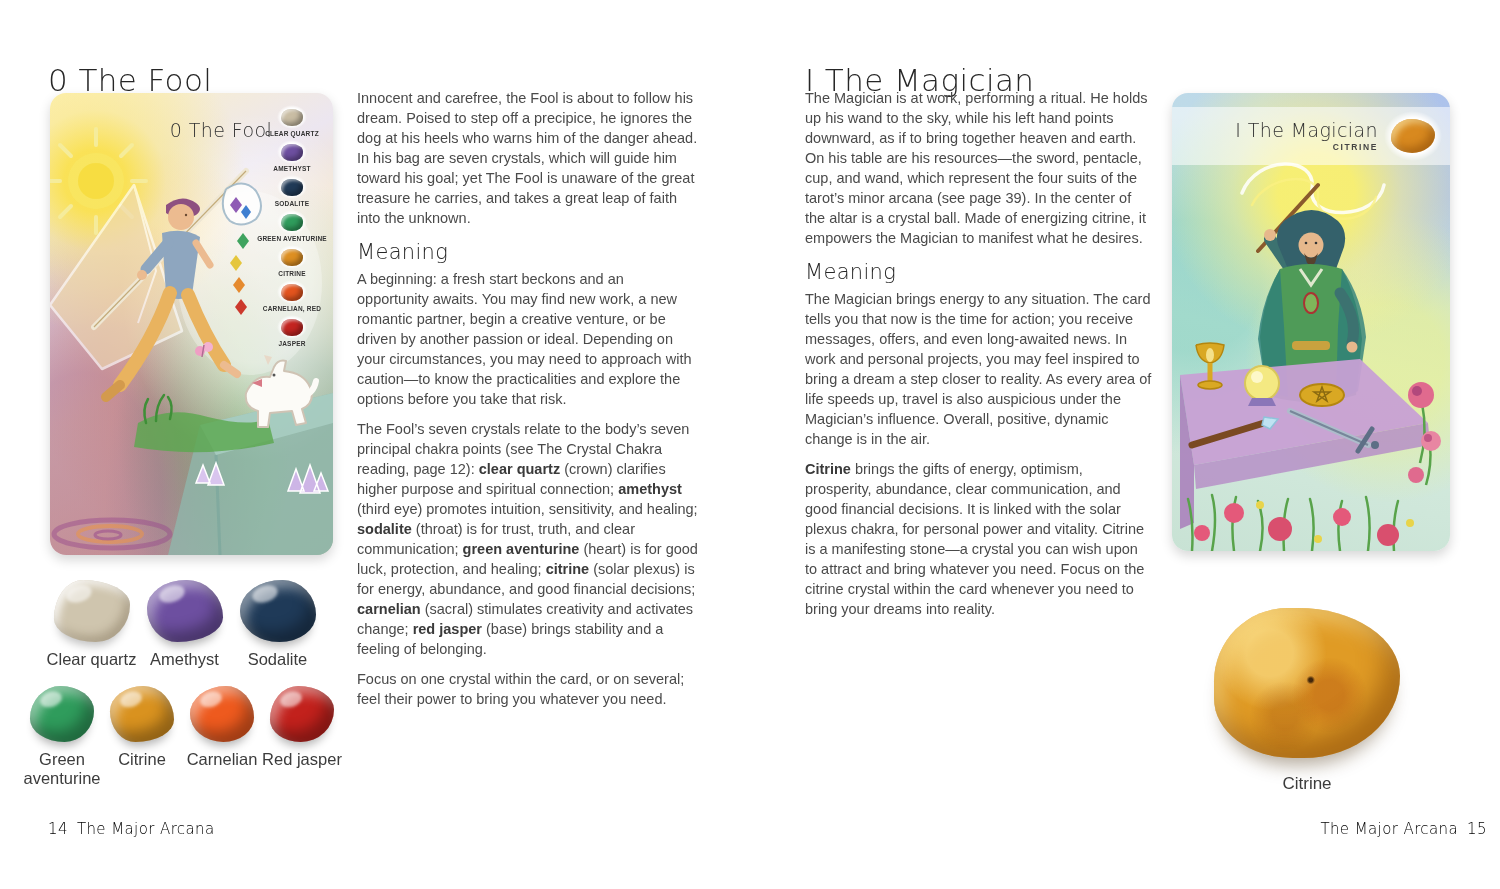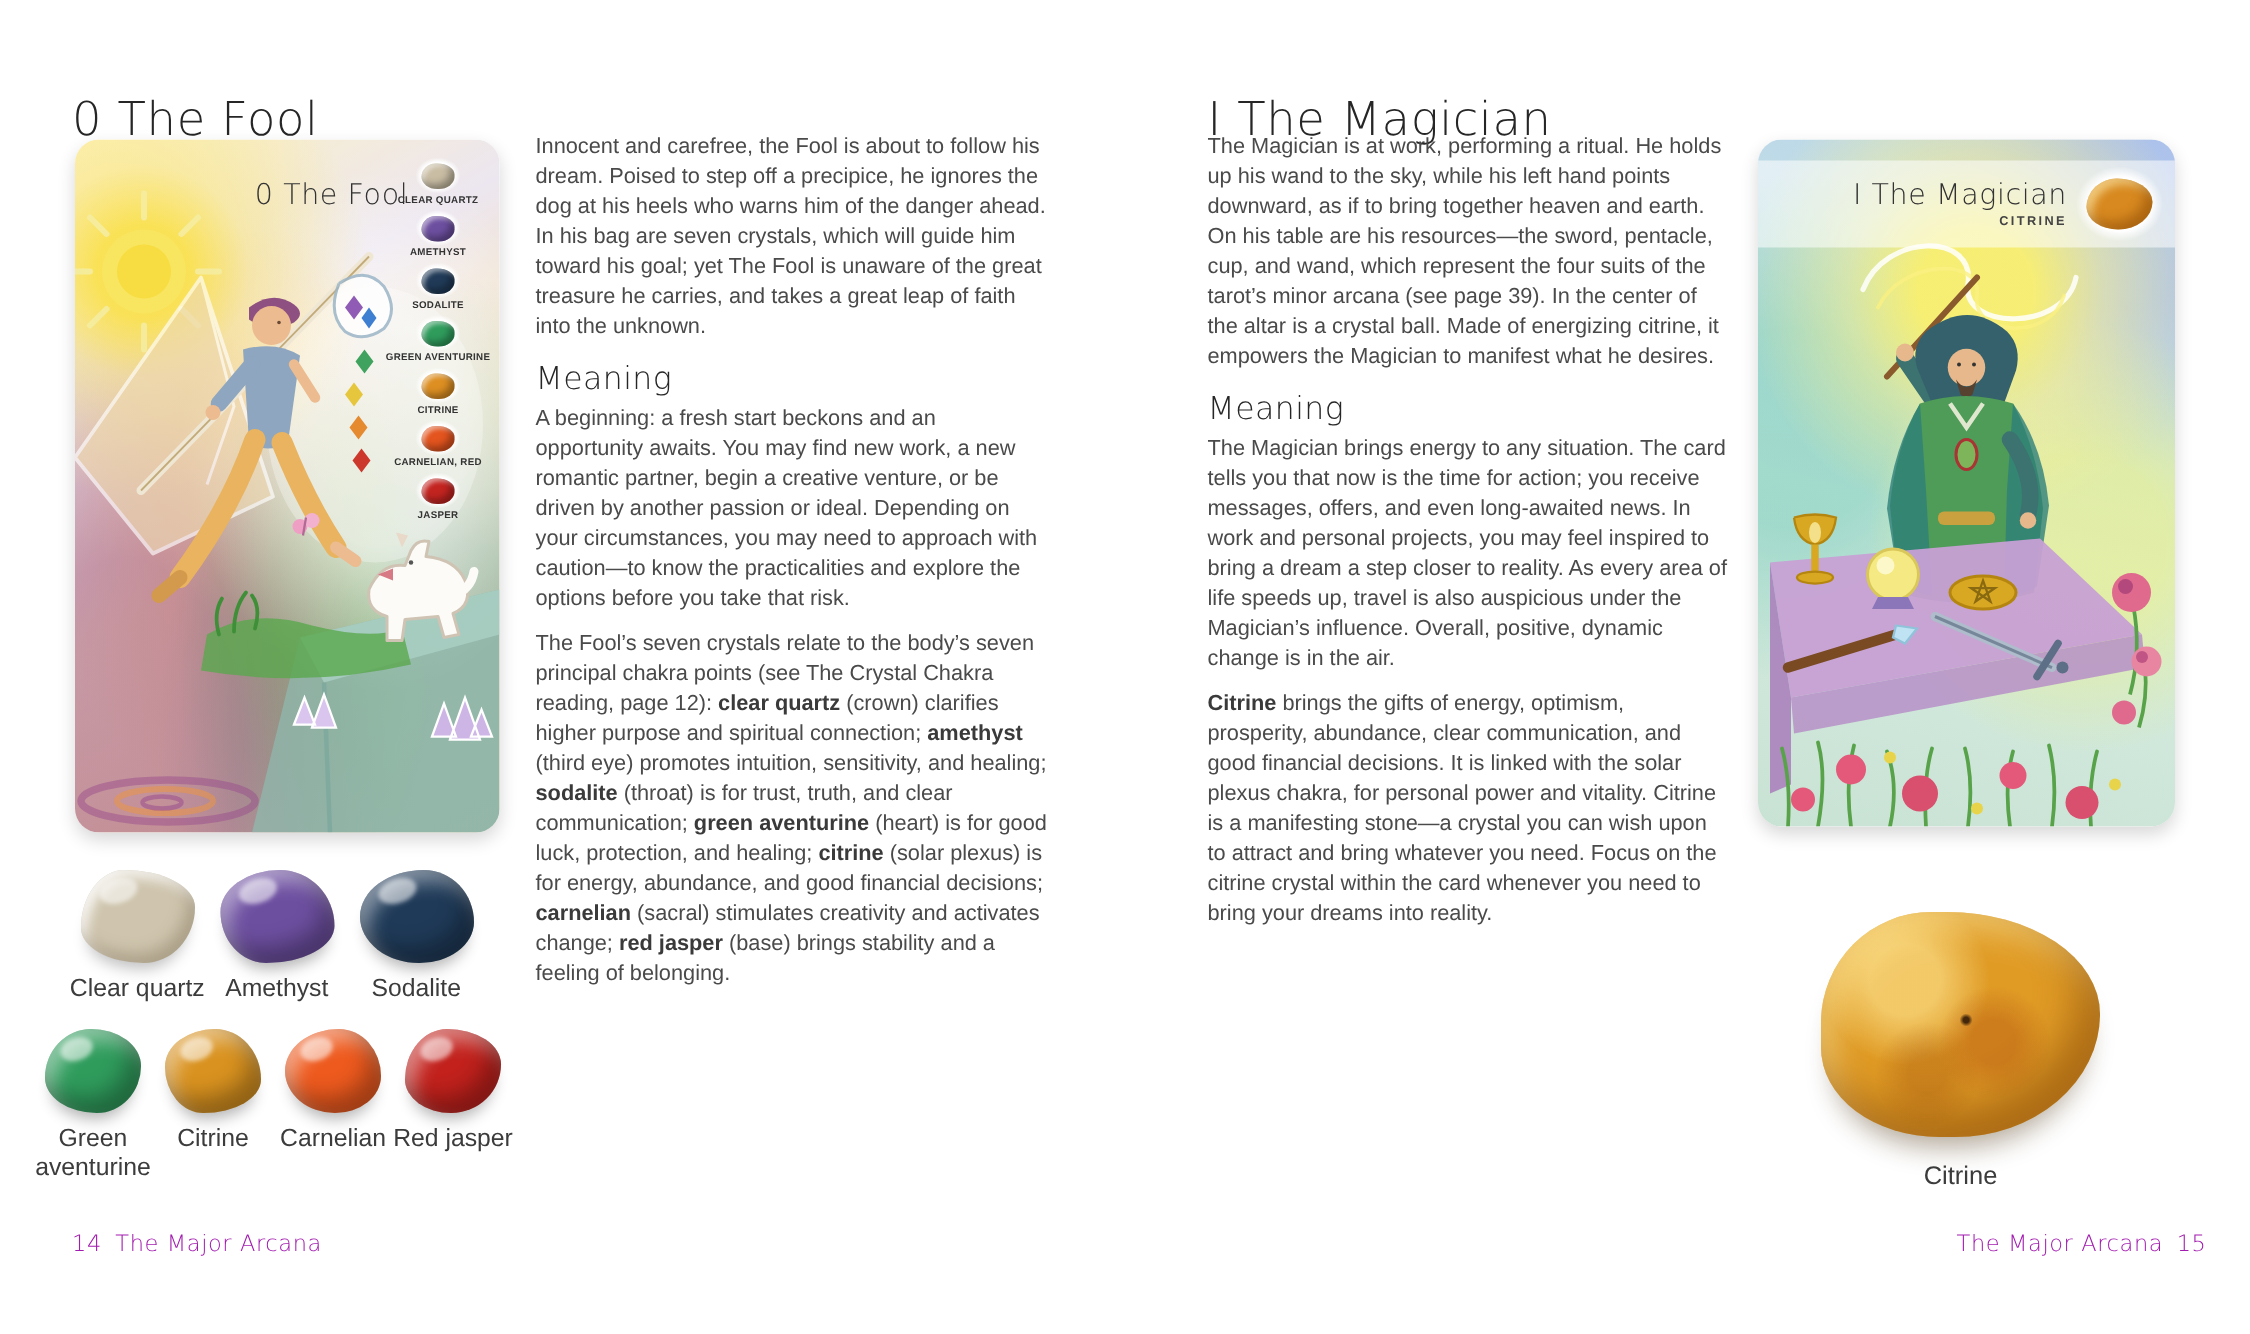--- a/index.html
+++ b/index.html
@@ -98,23 +98,23 @@
                           0 16px 18px -9px rgba(70,45,10,.4);}
   .big-citrine::before{content:"";position:absolute;inset:0;border-radius:inherit;
       background:
         radial-gradient(circle at 52% 48%, rgba(40,20,5,.85) 0 1.5%, transparent 3.5%),
         radial-gradient(circle at 62% 58%, rgba(165,62,10,.32) 0 10%, transparent 26%),
         radial-gradient(circle at 38% 72%, rgba(150,70,10,.28) 0 8%, transparent 22%),
         radial-gradient(circle at 30% 30%, rgba(255,232,150,.6) 0 14%, transparent 34%);}
   .big-stone-label{margin-top:16px;font-size:17px;color:#3c3c3c;}
 
   
-  .page-footer{position:absolute;top:820px;font-size:15px;color:#a21caf;}
+  .page-footer{position:absolute;top:820px;font-size:15px;color:#000000;}
   .footer-left{left:48px;}
-  .footer-right{right:63px;text-align:left;}
+  .footer-right{right:47px;text-align:left;}
   .footer-left .pnum{margin-right:9px;}
   .footer-right .pnum{margin-left:9px;}
 </style>
 </head>
 <body>
 
 <div class="spread">
 
   <h1 class="page-title hand t-left">0 The Fool</h1>
 
@@ -247,20 +247,21 @@
           <div class="cc-label">JASPER</div>
         </div>
       </div>
   </div>
 
   <div class="text-col left-col">
     <p><span>Innocent and carefree, the Fool is about to follow his dream. Poised to step off a precipice, he ignores the dog at his heels who warns him of the danger ahead. In his bag are seven crystals, which will guide him toward his goal; yet The Fool is unaware of the great treasure he carries, and takes a great leap of faith into the unknown.</span></p>
     <h2 class="hand meaning">Meaning</h2>
     <p><span>A beginning: a fresh start beckons and an opportunity awaits. You may find new work, a new romantic partner, begin a creative venture, or be driven by another passion or ideal. Depending on your circumstances, you may need to approach with caution—to know the practicalities and explore the options before you take that risk.</span></p>
     <p><span>The Fool’s seven crystals relate to the body’s seven principal chakra points (see The Crystal Chakra reading, page 12): </span><b>clear quartz</b><span> (crown) clarifies higher purpose and spiritual connection; </span><b>amethyst</b><span> (third eye) promotes intuition, sensitivity, and healing; </span><b>sodalite</b><span> (throat) is for trust, truth, and clear communication; </span><b>green aventurine</b><span> (heart) is for good luck, protection, and healing; </span><b>citrine</b><span> (solar plexus) is for energy, abundance, and good financial decisions; </span><b>carnelian</b><span> (sacral) stimulates creativity and activates change; </span><b>red jasper</b><span> (base) brings stability and a feeling of belonging.</span></p>
+    <p><span>Focus on one crystal within the card, or on several; feel their power to bring you whatever you need.</span></p>
   </div>
 
   <div class="gallery-row row1">
       <div class="g-item">
         <div class="g-stone quartz" style="background-color: rgb(207, 197, 174);"></div>
         <div class="g-label">Clear quartz</div>
       </div>
       <div class="g-item">
         <div class="g-stone" style="background-color: rgb(109, 79, 160);"></div>
         <div class="g-label">Amethyst</div>

